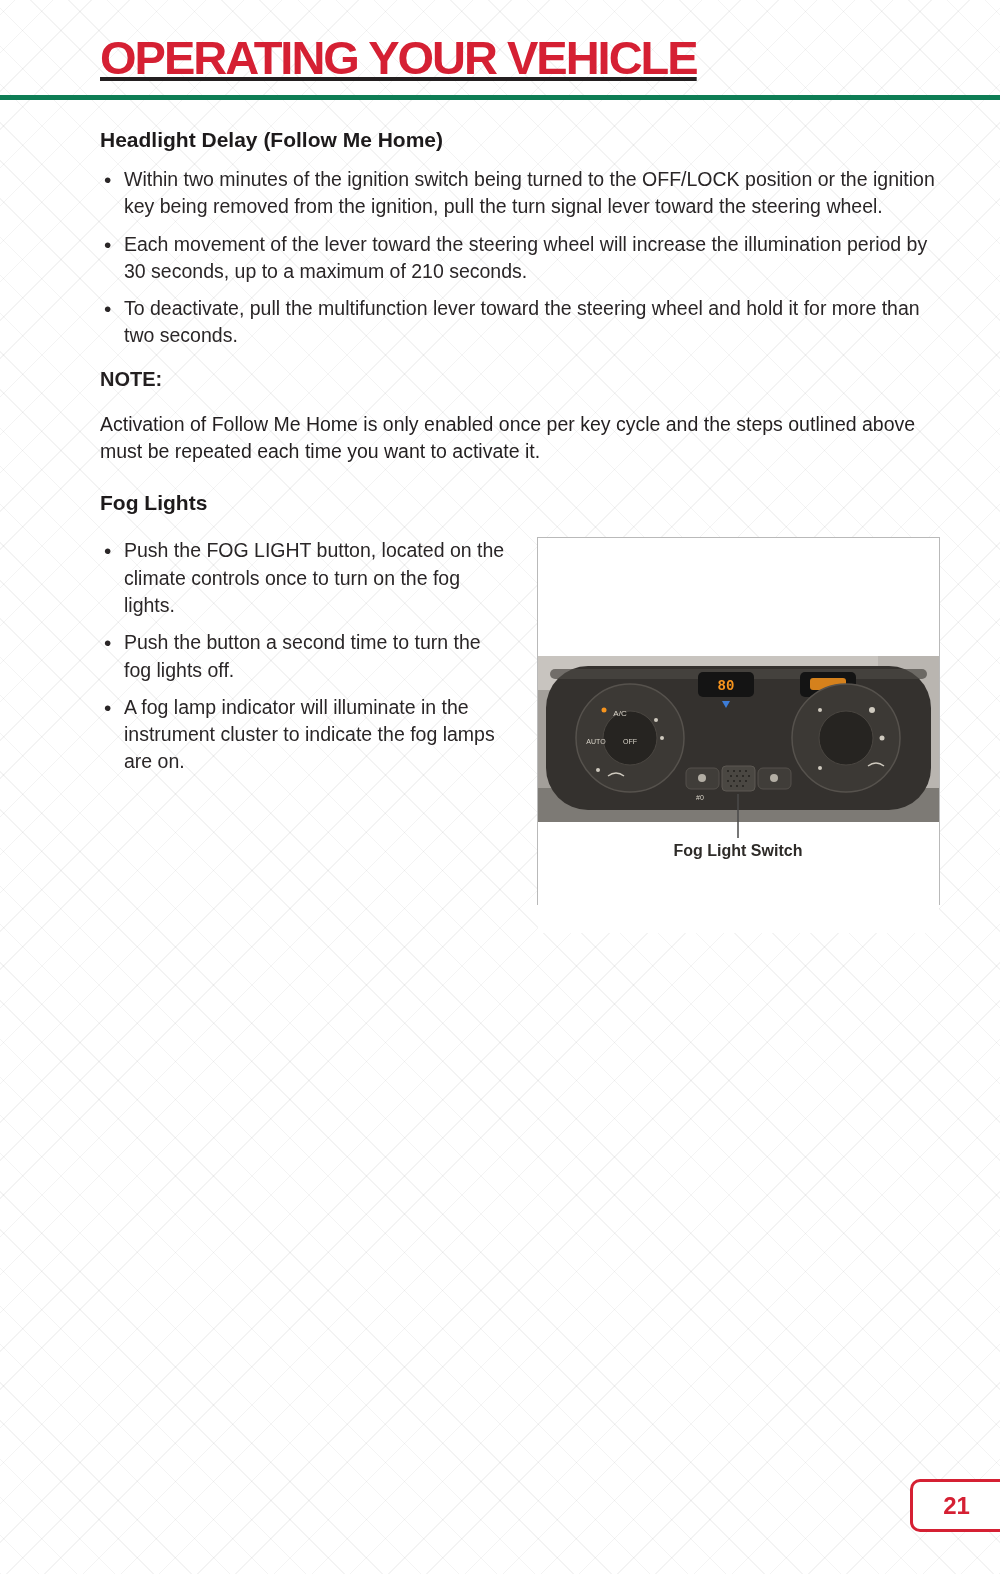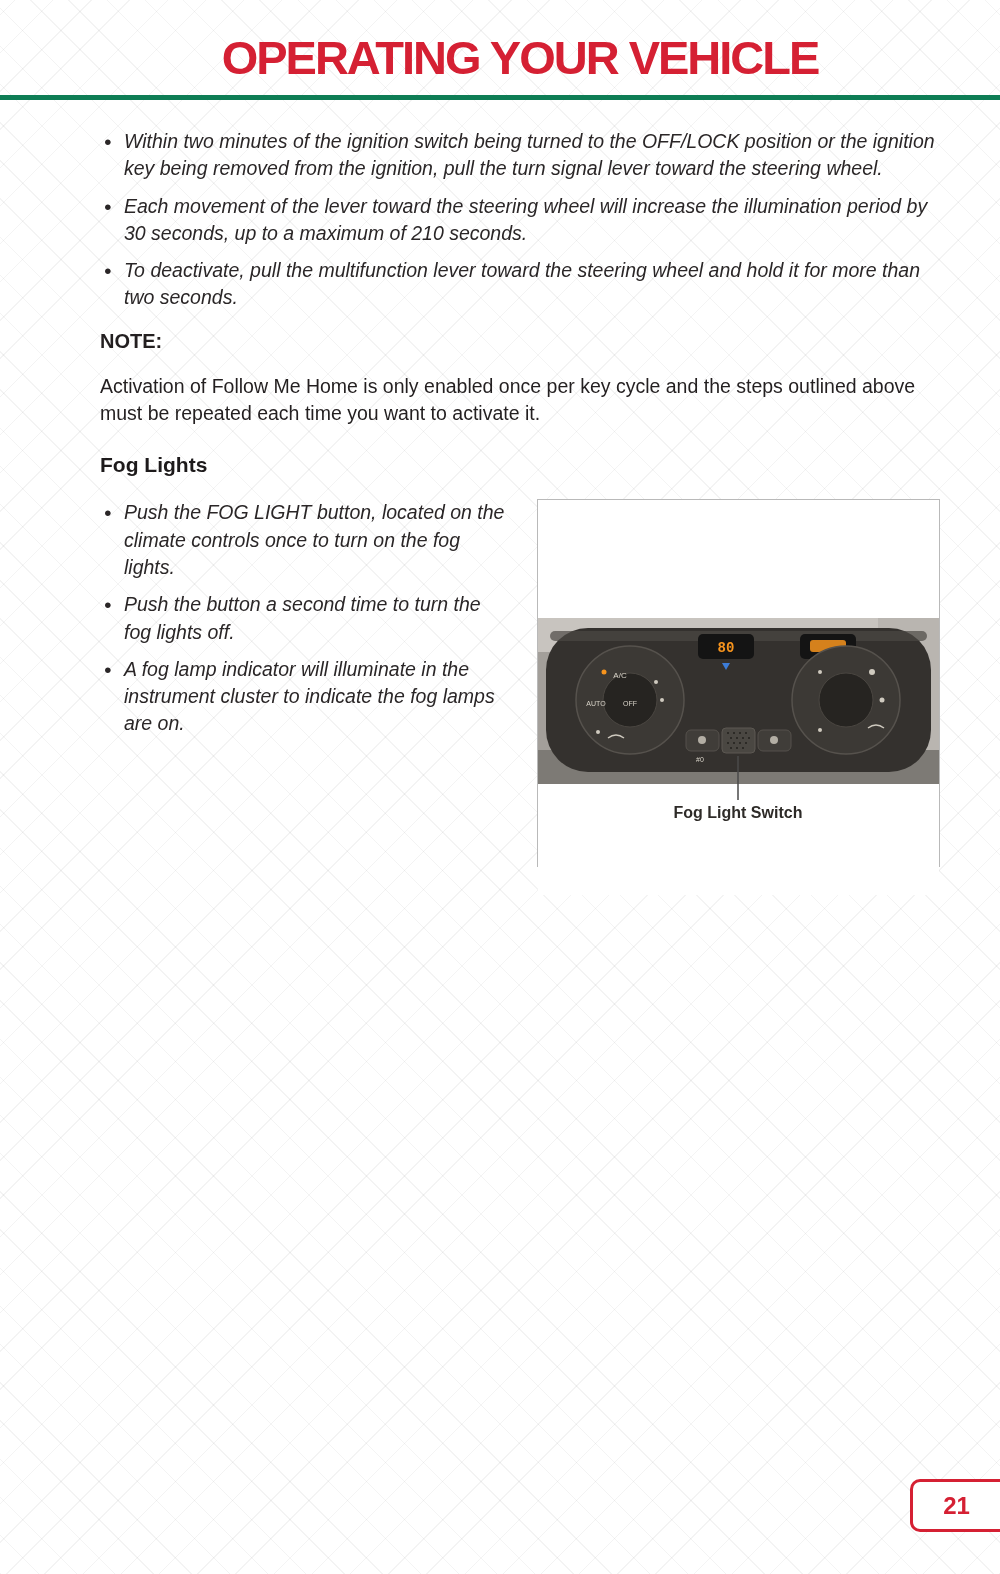--- a/index.html
+++ b/index.html
@@ -8,29 +8,29 @@
     position:relative;
     width:1000px; height:1574px;
     font-family:"Liberation Sans", sans-serif;
     color:#231f20;
     background-color:#ffffff;
     background-image:
       repeating-linear-gradient(45deg, rgba(110,110,110,0.08) 0 1px, transparent 1px 27px),
       repeating-linear-gradient(-45deg, rgba(110,110,110,0.08) 0 1px, transparent 1px 27px);
     overflow:hidden;
   }
-  .header { padding:34px 60px 14px 100px; text-align:center; }
+  .header { padding:34px 60px 14px 100px; text-align:left;text-decoration:underline; }
   .page-title {
     font-size:47px; font-weight:bold; letter-spacing:-2px;
     color:#d52033; line-height:1;
   }
   .green-rule { height:5px; background:#0e7d55; width:100%; }
   .content { padding:28px 60px 0 100px; }
   h2.section-heading { font-size:21px; font-weight:bold; margin-bottom:14px; color:#1d1a1b; }
-  ul.bullets { list-style:none; margin:0 0 18px 0;font-style:italic; }
+  ul.bullets { list-style:none; margin:0 0 18px 0; }
   ul.bullets li {
     position:relative; padding-left:24px; margin-bottom:10px;
     font-size:19.5px; line-height:1.4; color:#2a2627;
   }
   ul.bullets li::before {
     content:"•"; position:absolute; left:4px; top:-1px; font-size:21px; color:#2a2627;
   }
   .note-label { font-size:20px; font-weight:bold; margin-bottom:20px; }
   .note-text { font-size:19.5px; line-height:1.4; margin-bottom:26px; max-width:850px; }
   .fog-section { margin-top:6px; }
@@ -54,20 +54,21 @@
 </head>
 <body>
 
 <div class="header">
   <div class="page-title">OPERATING YOUR VEHICLE</div>
 </div>
 <div class="green-rule"></div>
 
 <div class="content">
 
+  <h2 class="section-heading">Headlight Delay (Follow Me Home)</h2>
 
   <ul class="bullets">
     <li>Within two minutes of the ignition switch being turned to the OFF/LOCK position or the ignition key being removed from the ignition, pull the turn signal lever toward the steering wheel.</li>
     <li>Each movement of the lever toward the steering wheel will increase the illumination period by 30 seconds, up to a maximum of 210 seconds.</li>
     <li>To deactivate, pull the multifunction lever toward the steering wheel and hold it for more than two seconds.</li>
   </ul>
 
   <div class="note-label">NOTE:</div>
   <div class="note-text">Activation of Follow Me Home is only enabled once per key cycle and the steps outlined above must be repeated each time you want to activate it.</div>
 

